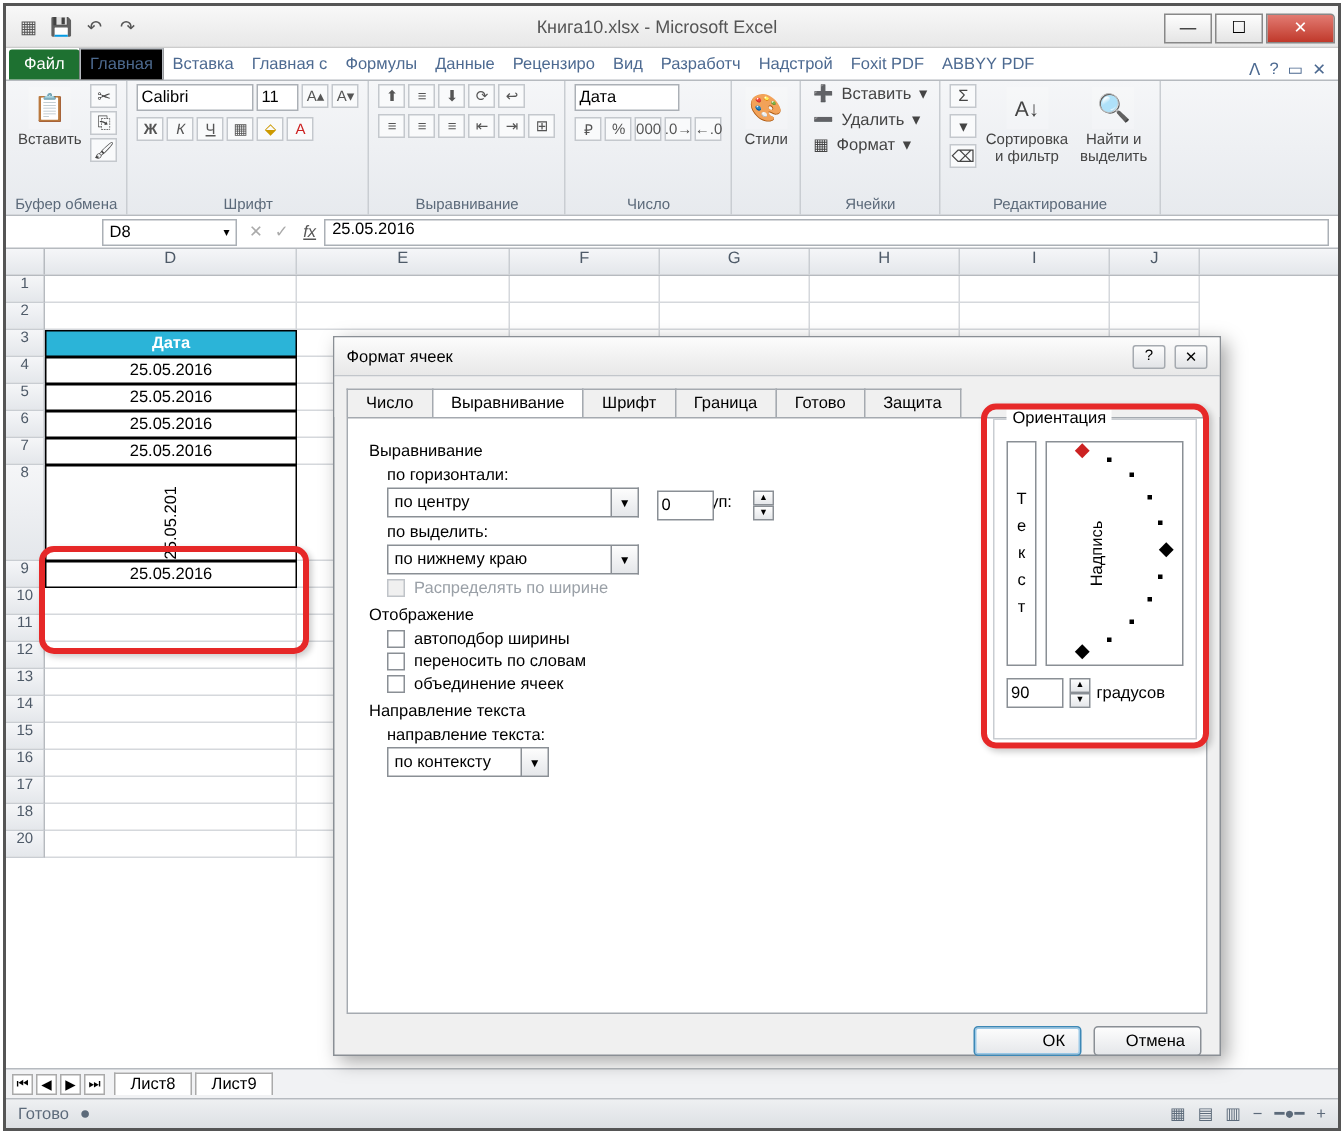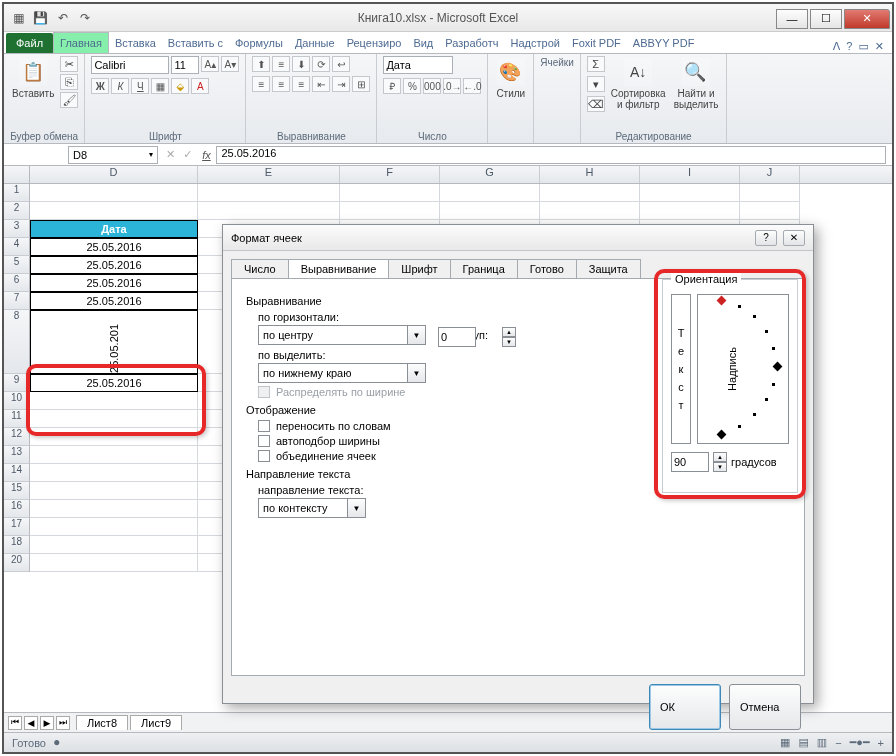--- a/index.html
+++ b/index.html
@@ -12,21 +12,21 @@
 .titlebar .qat span { width: 18px; height: 18px; display: inline-flex; align-items: center; justify-content: center; font-size: 12px; color: #555; }
 .titlebar .title { flex: 1; text-align: center; font-size: 12px; color: #555; }
 .titlebar .winbtns { display: flex; }
 .titlebar .winbtns div { width: 32px; height: 20px; margin: 2px 2px 0 0; border: 1px solid #888; background: linear-gradient(#fdfdfd,#e5e5e5); display: flex; align-items: center; justify-content: center; font-size: 11px; }
 .titlebar .winbtns .close { background: linear-gradient(#e27b72,#c0392b); color: #fff; width: 46px; border-radius: 0 3px 0 0; }
 
 
 .ribbon-tabs { height: 22px; background: #fff; display: flex; align-items: end; border-bottom: 1px solid #b6babf; font-size: 11px; }
 .ribbon-tabs .file { background: #1e7131; color: #fff; padding: 4px 10px; border-radius: 2px 2px 0 0; margin-left: 2px; }
 .ribbon-tabs .tab { padding: 4px 6px; color: #4d6a91; cursor: pointer; }
-.ribbon-tabs .tab.active { background: #86efac; border: 1px solid #b6babf; border-bottom: none; color: #4d6a8f; }
+.ribbon-tabs .tab.active { background: #000000; border: 1px solid #b6babf; border-bottom: none; color: #4d6a8f; }
 .ribbon-tabs .help { margin-left: auto; display: flex; gap: 6px; padding-right: 8px; color: #4d6a91; }
 
 .ribbon { height: 90px; background: linear-gradient(#f5f6f8,#e7eaee); border-bottom: 1px solid #b6babf; display: flex; font-size: 11px; }
 .group { border-right: 1px solid #c9cdd2; padding: 2px 6px 0 6px; display: flex; flex-direction: column; }
 .group-body { flex: 1; display: flex; gap: 4px; align-items: flex-start; }
 .group-label { text-align: center; font-size: 10px; color: #5c6a7a; padding: 1px 0; }
 .ribbon-btn { display: flex; flex-direction: column; align-items: center; gap: 2px; padding: 2px; font-size: 10px; color: #444; }
 .ribbon-btn .ico { width: 28px; height: 28px; background: #fff3; display: flex; align-items: center; justify-content: center; font-size: 18px; }
 .mini-row { display: flex; flex-direction: column; gap: 2px; }
 .mini-row span { font-size: 11px; color: #444; padding: 0 2px; }
@@ -71,21 +71,21 @@
 
 .dialog { position: absolute; top: 220px; left: 218px; width: 592px; height: 480px; background: #f0f0f0; border: 1px solid #8a8f95; box-shadow: 4px 4px 12px rgba(0,0,0,0.35); font-size: 11px; }
 .dialog-title { height: 26px; background: linear-gradient(#fcfcfc,#e8e8e8); border-bottom: 1px solid #c2c6cb; display: flex; align-items: center; padding: 0 8px; }
 .dialog-title .dtbtns { margin-left: auto; display: flex; gap: 6px; }
 .dialog-title .dtbtns div { width: 22px; height: 16px; border: 1px solid #a5aab0; background: linear-gradient(#fdfdfd,#e2e4e7); border-radius: 2px; display: flex; align-items: center; justify-content: center; font-size: 10px; }
 .dialog-tabs { display: flex; padding: 8px 8px 0 8px; gap: 0; background: #f0f0f0; }
 .dialog-tabs .dtab { background: #f0f0f0; border: 1px solid #a5aab0; border-bottom: none; padding: 3px 12px; margin-right: -1px; position: relative; }
 .dialog-tabs .dtab.active { background: #fff; z-index: 2; }
 .dialog-body { background: #fff; margin: 0 8px; height: 398px; border: 1px solid #a5aab0; padding: 10px 14px; position: relative; }
 .dialog-buttons { display: flex; justify-content: flex-end; gap: 8px; padding: 8px 12px; }
-.btn { min-width: 72px; padding: 16px 10px; background: linear-gradient(#fdfdfd,#e5e7ea); border: 1px solid #8a8f95; border-radius: 3px; text-align: left; }
+.btn { min-width: 72px; padding: 3px 10px; background: linear-gradient(#fdfdfd,#e5e7ea); border: 1px solid #8a8f95; border-radius: 3px; text-align: right; }
 .btn.primary { border: 1px solid #3d88b6; box-shadow: 0 0 0 1px #9ac8e6 inset; }
 
 .field-label { margin: 4px 0 2px 0; }
 .section-label { margin: 6px 0 4px 0; }
 .indent { margin-left: 12px; }
 .combo { display: flex; }
 .combo input { border: 1px solid #8a8f95; height: 20px; padding: 0 4px; font-size: 11px; background: #fff; }
 .combo .drop { width: 18px; height: 20px; border: 1px solid #8a8f95; border-left: none; background: linear-gradient(#fdfdfd,#e5e7ea); display: flex; align-items: center; justify-content: center; font-size: 8px; }
 .row-fields { display: flex; align-items: center; gap: 26px; }
 .chk { display: flex; align-items: center; gap: 6px; margin: 3px 0; }
@@ -127,21 +127,21 @@
       <div>—</div>
       <div>☐</div>
       <div class="close">✕</div>
     </div>
   </div>
 
   <div class="ribbon-tabs">
     <div class="file">Файл</div>
     <div class="tab active">Главная</div>
     <div class="tab">Вставка</div>
-    <div class="tab">Вставить с</div>
+    <div class="tab">Главная с</div>
     <div class="tab">Формулы</div>
     <div class="tab">Данные</div>
     <div class="tab">Рецензиро</div>
     <div class="tab">Вид</div>
     <div class="tab">Разработч</div>
     <div class="tab">Надстрой</div>
     <div class="tab">Foxit PDF</div>
     <div class="tab">ABBYY PDF</div>
     <div class="help">
       <span>ᐱ</span>
@@ -232,20 +232,27 @@
       <div class="group-body">
         <div class="ribbon-btn">
           <div class="ico">🎨</div>
           <span>Стили</span>
         </div>
       </div>
       <div class="group-label"></div>
     </div>
 
     <div class="group">
+      <div class="group-body">
+        <div class="mini-row" style="gap:4px">
+          <span>➕ <span>Вставить</span> ▾</span>
+          <span>➖ <span>Удалить</span> ▾</span>
+          <span>▦ <span>Формат</span> ▾</span>
+        </div>
+      </div>
       <div class="group-label">Ячейки</div>
     </div>
 
     <div class="group">
       <div class="group-body">
         <div class="mini-row" style="gap:4px">
           <span class="mini-btn">Σ</span>
           <span class="mini-btn">▾</span>
           <span class="mini-btn">⌫</span>
         </div>
@@ -551,25 +558,25 @@
         <div class="chk disabled">
           <div class="box"></div>
             <span>Распределять по ширине</span>
         </div>
       </div>
 
       <div class="section-label">Отображение</div>
       <div class="indent">
         <div class="chk">
             <div class="box"></div>
-            <span>переносить по словам</span>
+            <span>автоподбор ширины</span>
           </div>
         <div class="chk">
             <div class="box"></div>
-            <span>автоподбор ширины</span>
+            <span>переносить по словам</span>
           </div>
         <div class="chk">
             <div class="box"></div>
             <span>объединение ячеек</span>
           </div>
       </div>
 
       <div class="section-label">Направление текста</div>
       <div class="indent">
         <div class="field-label">направление текста:</div>

